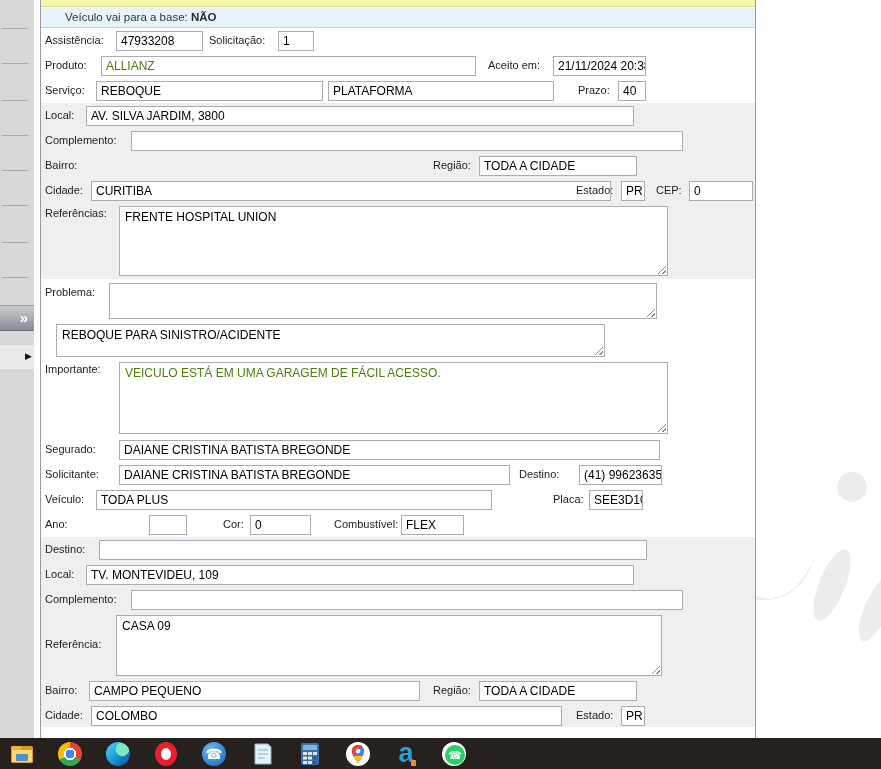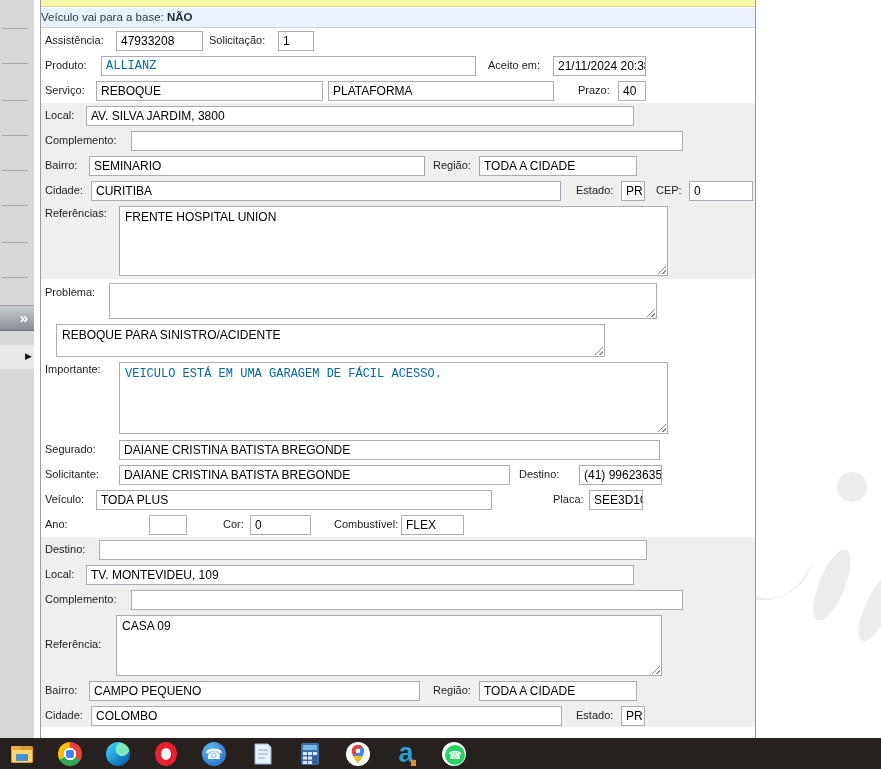--- a/index.html
+++ b/index.html
@@ -14,31 +14,31 @@
     background:linear-gradient(#c9cdd2,#878e96); border-top:1px solid #9aa0a6; border-bottom:1px solid #6c737b;
     color:#fff; font-size:15px; font-weight:bold; text-align:right; line-height:24px; padding-right:6px; cursor:pointer; }
   .sb-strip { position:absolute; left:0; top:345px; width:34px; height:24px; background:#e9e9e7; }
   .sb-flyout { position:absolute; left:25px; top:351px; font-size:9px; color:#111; cursor:pointer; }
 
   
   .panel { position:absolute; left:40px; top:0; width:716px; height:738px; background:#fff;
     border-left:1px solid #9a9a9a; border-right:1px solid #9a9a9a; }
   .strip { position:absolute; left:0; right:0; top:0; height:7px; background:#f7f7a8; border-bottom:1px solid #dadc96; }
   .banner { position:absolute; left:0; right:0; top:8px; height:20px; background:#e9f2fb;
-    border-bottom:1px solid #c7d3df; line-height:19px; padding-left:0; font-size:11.5px; color:#2a3744; }
+    border-bottom:1px solid #c7d3df; line-height:19px; padding-left:24px; font-size:11.5px; color:#2a3744; }
   .banner b { font-weight:bold; color:#1d2935; }
   .sec { position:absolute; left:0; right:0; background:#efefef; }
   .sec-a { top:103px; height:176px; }
   .sec-b { top:537px; height:190px; }
   .lbl { position:absolute; font-size:11px; color:#1c1c1c; white-space:nowrap; z-index:2; }
   .ipt { position:absolute; height:20px; background:#fff; border:1px solid #a9acb2; font-size:12px; color:#000;
     line-height:18px; padding-left:4px; white-space:nowrap; overflow:hidden; z-index:2; }
   .ta { position:absolute; background:#fff; border:1px solid #a9acb2; font-size:12px; color:#000;
     padding:3px 5px; z-index:2; overflow:hidden; }
-  .red { color:#0369a1;font-family:Liberation Mono, monospace; }
+  .red { color:#4d7c0f; }
   .grip { position:absolute; right:1px; bottom:1px; width:10px; height:10px;
     background:repeating-linear-gradient(-45deg, transparent 0 2px, #8a8a8a 2px 3px);
     clip-path:polygon(100% 0, 100% 100%, 0 100%); cursor:nwse-resize; }
 
   
   .watermark { position:absolute; left:700px; top:440px; z-index:0; }
 
   
   .taskbar { position:absolute; left:0; top:738px; width:881px; height:31px; background:#26211e;
     display:flex; align-items:center; gap:22px; padding-left:9px; z-index:5; }
@@ -112,26 +112,25 @@
     <span class="lbl" style="left:537px;top:84px">Prazo:</span>
     <div class="ipt" style="left:577px;top:81px;width:28px">40</div>
 
     <span class="lbl" style="left:4px;top:109px">Local:</span>
     <div class="ipt" style="left:45px;top:106px;width:548px">AV. SILVA JARDIM, 3800</div>
 
     <span class="lbl" style="left:4px;top:134px">Complemento:</span>
     <div class="ipt" style="left:90px;top:131px;width:552px"></div>
 
     <span class="lbl" style="left:4px;top:159px">Bairro:</span>
-    <div class="ipt" style="left:48px;top:156px;width:336px">SEMINARIO</div>
     <span class="lbl" style="left:392px;top:159px">Região:</span>
     <div class="ipt" style="left:438px;top:156px;width:158px">TODA A CIDADE</div>
 
     <span class="lbl" style="left:4px;top:184px">Cidade:</span>
-    <div class="ipt" style="left:50px;top:181px;width:470px">CURITIBA</div>
+    <div class="ipt" style="left:50px;top:181px;width:520px">CURITIBA</div>
     <span class="lbl" style="left:535px;top:184px">Estado:</span>
     <div class="ipt" style="left:580px;top:181px;width:24px">PR</div>
     <span class="lbl" style="left:615px;top:184px">CEP:</span>
     <div class="ipt" style="left:648px;top:181px;width:64px">0</div>
 
     <span class="lbl" style="left:4px;top:207px">Referências:</span>
     <div class="ta" style="left:78px;top:206px;width:549px;height:70px">
       <span>FRENTE HOSPITAL UNION</span>
       <span class="grip"></span>
     </div>

